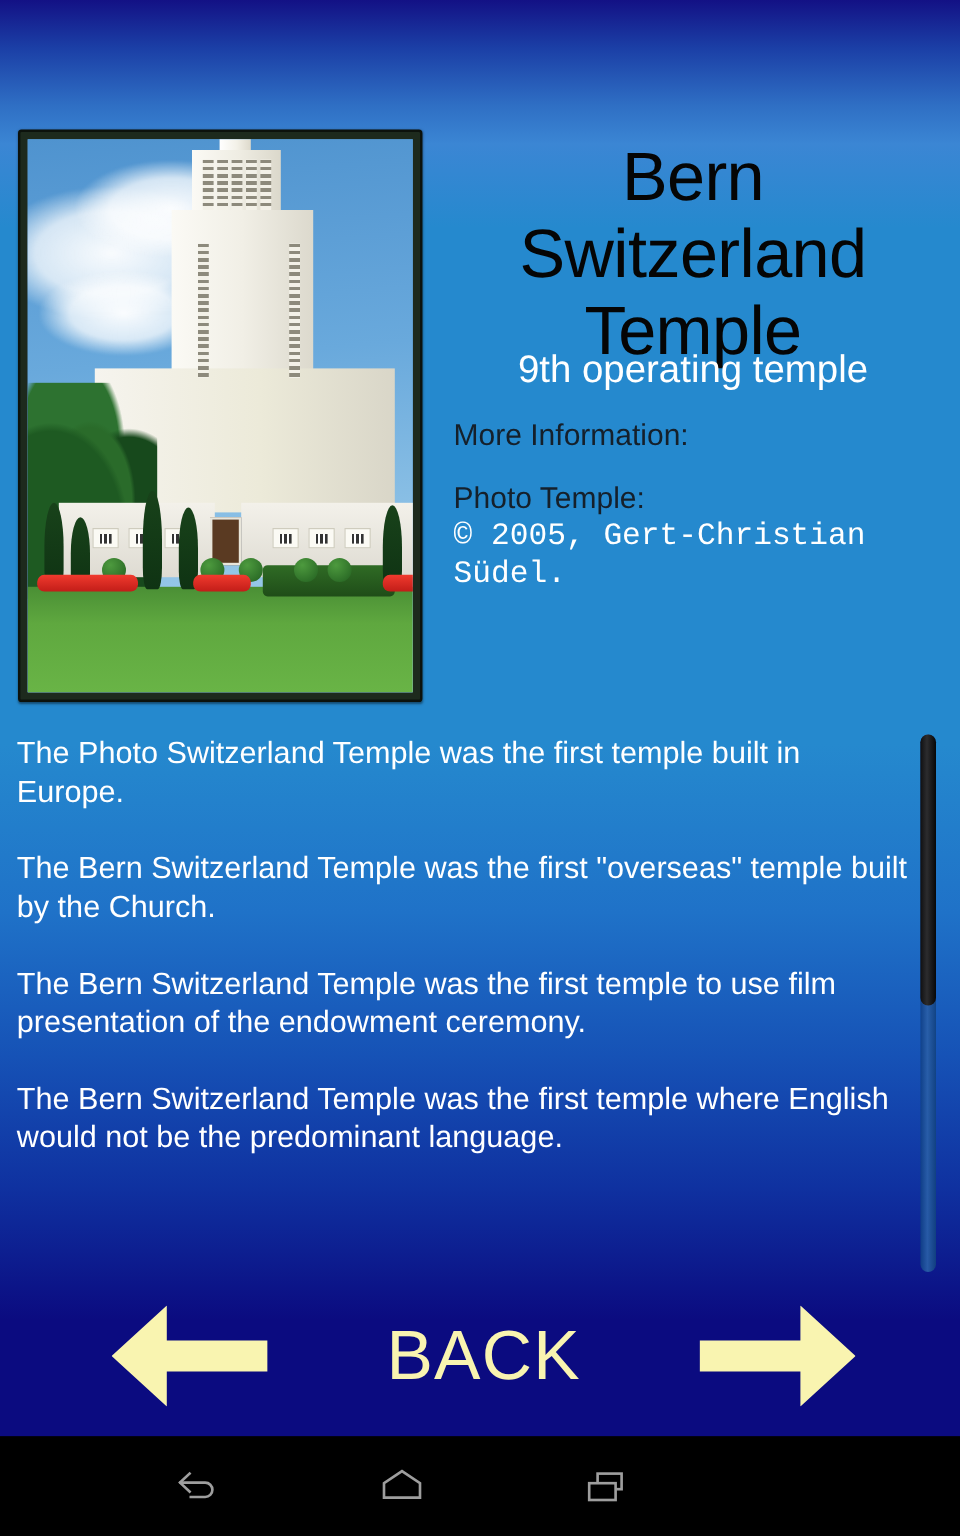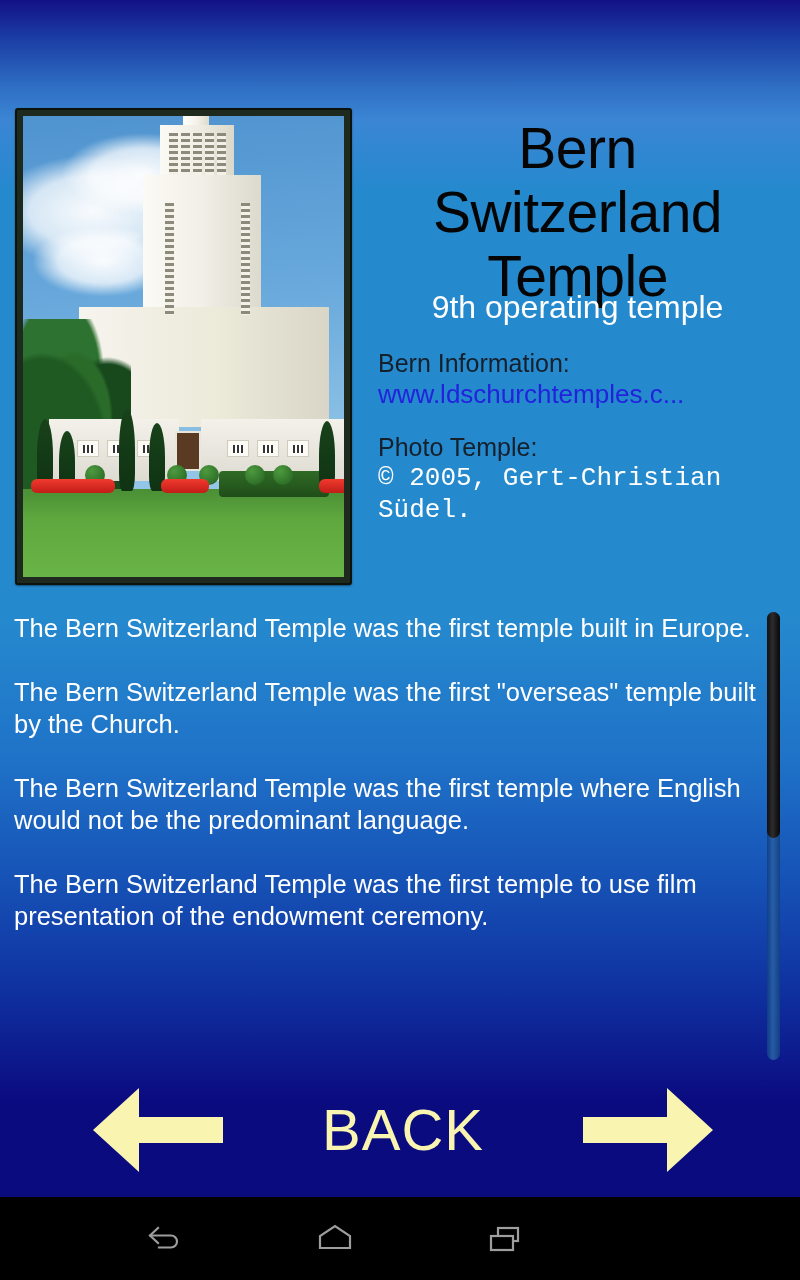--- a/index.html
+++ b/index.html
@@ -272,39 +272,38 @@
           <div class="ph-flowers" style="left:138px; width:48px;"></div>
           <div class="ph-flowers" style="left:296px; width:32px;"></div>
         </div>
       </div>
 
       <div id="title-block">
         <div id="page-title">Bern Switzerland Temple</div>
         <div id="subtitle">9th operating temple</div>
 
         <div class="info-group">
-          <div class="info-label">Bern Information:</div>
-          <a class="info-link" href="#">www.ldschurchtemples.c...</a>
+          <div class="info-label">More Information:</div>
         </div>
 
         <div class="spacer-sm"></div>
 
         <div class="info-group" style="margin-top:0;">
           <div class="info-label">Photo Temple:</div>
           <div class="info-value">© 2005, Gert-Christian Südel.</div>
         </div>
       </div>
     </div>
 
     <div id="facts-wrap">
       <div id="facts">
-        <div class="fact">The Bern Switzerland Temple was the first temple built in Europe.</div>
+        <div class="fact">The Photo Switzerland Temple was the first temple built in Europe.</div>
         <div class="fact">The Bern Switzerland Temple was the first "overseas" temple built by the Church.</div>
+        <div class="fact">The Bern Switzerland Temple was the first temple to use film presentation of the endowment ceremony.</div>
         <div class="fact">The Bern Switzerland Temple was the first temple where English would not be the predominant language.</div>
-        <div class="fact">The Bern Switzerland Temple was the first temple to use film presentation of the endowment ceremony.</div>
       </div>
     </div>
 
     <div id="scroll-track"></div>
     <div id="scroll-thumb"></div>
 
     <div id="back-bar">
 
       <div class="navbtn" id="prev-button">
         <svg class="arrow-svg" width="130" height="84" viewBox="0 0 130 84">

